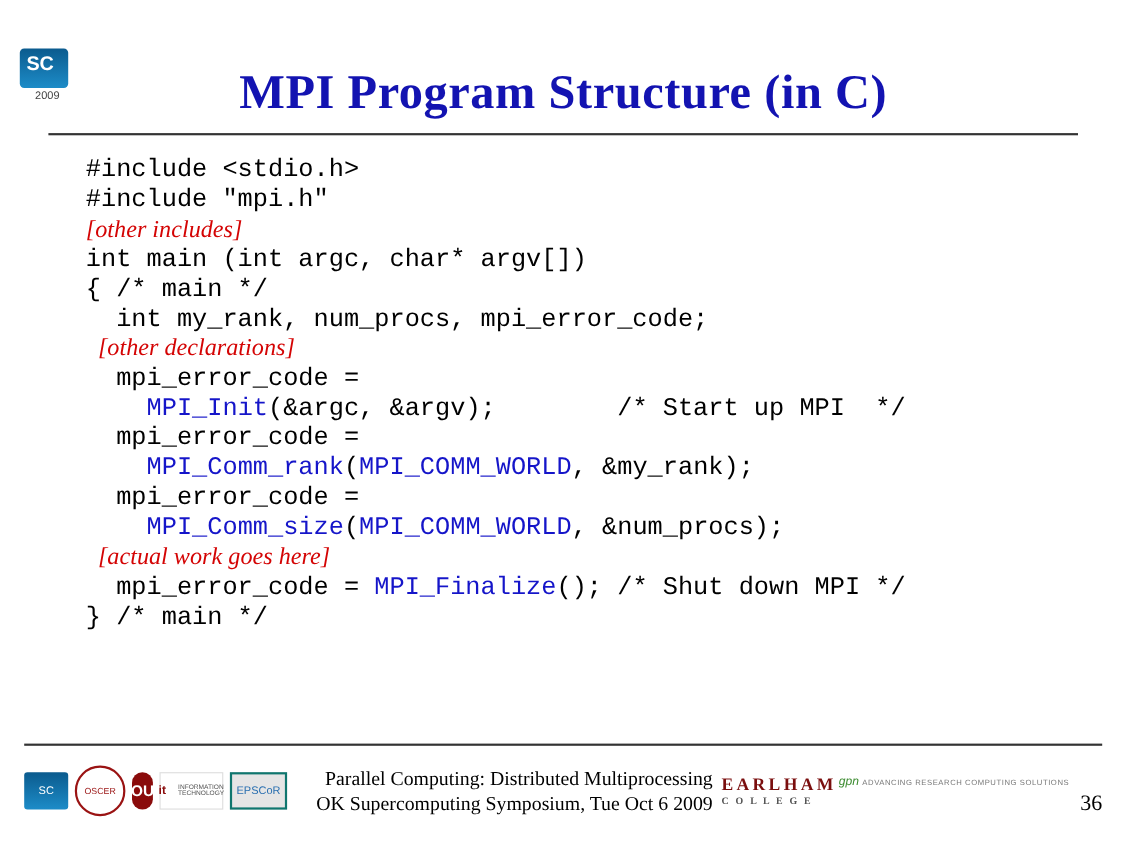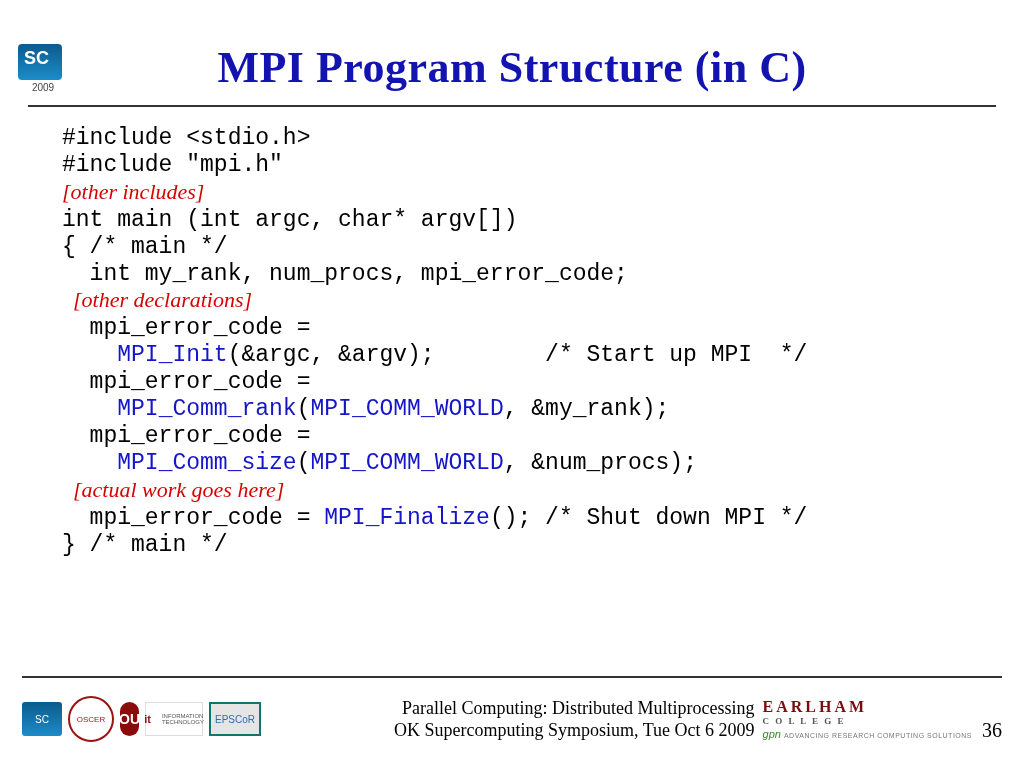--- a/index.html
+++ b/index.html
@@ -8,21 +8,21 @@
     height: 768px;
     background: #fff;
     font-family: "Times New Roman", serif;
     position: relative;
     overflow: hidden;
   }
   .slide {
     width: 1024px;
     height: 768px;
     position: relative;
-    padding: 0;
+    padding: 16px;
   }
   .logo-tl {
     position: absolute;
     left: 18px;
     top: 44px;
     width: 50px;
     height: 50px;
   }
   .logo-tl .sc-badge {
     width: 44px; height: 36px;
@@ -101,21 +101,21 @@
   .lg-it small{ display:block; font-size:6px; color:#555; font-weight:normal;}
   .lg-eps { width:52px; border:2px solid #0f766e; color:#2a6fb0; background:#e5e5e5; font-size:10px;}
   .caption {
     flex: 1;
     text-align: right;
     font-family: "Times New Roman", serif;
     font-size: 18px;
     color: #000;
     line-height: 1.25;
   }
-  .logos-right { display:flex; flex-direction:column; align-items:flex-start; gap:2px; margin-left:8px;}
+  .logos-right { display:flex; flex-direction:row; align-items:flex-start; gap:2px; margin-left:8px;}
   .earlham { font: 16px "Times New Roman", serif; letter-spacing:3px; color:#7a0e0e; font-weight:600;}
   .earlham .sub { font-size:9px; letter-spacing:2px; color:#555; display:block;}
   .gpn { font: italic 11px Arial; color:#3a8a2e;}
   .gpn .tag{ font-size:7px; color:#777; font-style:normal; letter-spacing:0.5px;}
   .pagenum {
     font: 20px "Times New Roman", serif;
     color:#000;
     margin-left: 10px;
     align-self: flex-end;
     padding-bottom: 12px;

